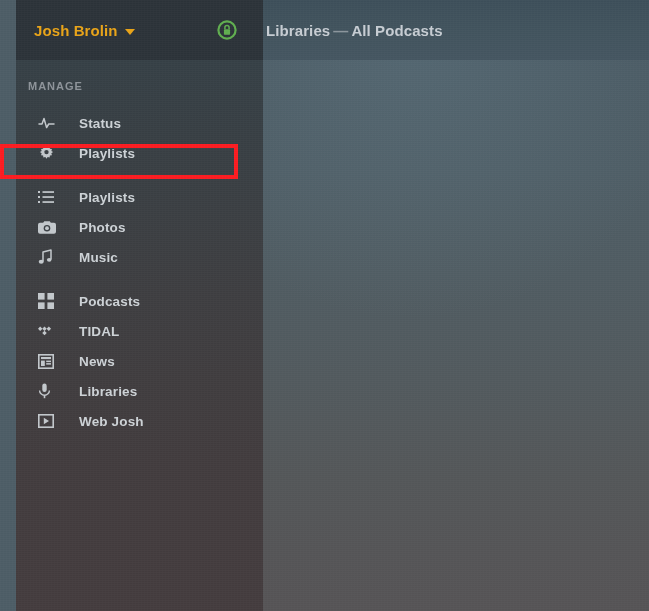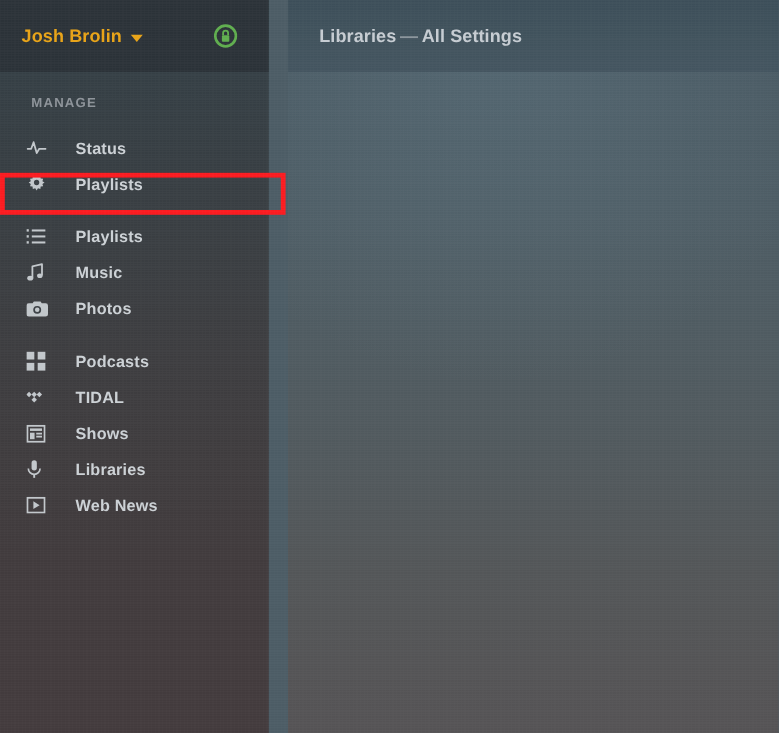--- a/index.html
+++ b/index.html
@@ -66,23 +66,23 @@
   }
   .content-title .dash {
     color: #8b959c;
     font-weight: bold;
     padding: 0 3px;
   }
 
   
   .sidebar {
     position: absolute;
-    left: 0;
+    left: 16px;
     top: 0;
-    width: 224px;
+    width: 247px;
     height: 611px;
     background:
       linear-gradient(to bottom,
         #333f46 0%,
         #353f45 10%,
         #373e43 22%,
         #3a3e42 34%,
         #3d3d40 48%,
         #3f3c3e 62%,
         #413b3d 76%,
@@ -134,21 +134,21 @@
   }
 
   
   .nav-wrap { padding-top: 20px; }
 
   .group-label {
     color: #8d9399;
     font-size: 11px;
     font-weight: bold;
     letter-spacing: 1.0px;
-    padding: 0 0 0 26px;
+    padding: 0 0 0 12px;
     margin-bottom: 16px;
     text-transform: uppercase;
   }
   .group-gap { height: 14px; }
 
   .nav-item {
     display: flex;
     align-items: center;
     height: 30px;
     padding-left: 22px;
@@ -199,21 +199,21 @@
 </style>
 </head>
 <body>
 
 <div id="app">
 
   <div class="content-pane"></div>
 
   <div class="content-header">
     <div class="content-title">
-      <span>Libraries</span><span class="dash">—</span><span>All Settings</span>
+      <span>Libraries</span><span class="dash">—</span><span>All Podcasts</span>
     </div>
   </div>
 
   <div class="sidebar">
 
     <div class="sidebar-header">
       <div class="user-menu">
         <span class="user-name">Josh Brolin</span>
         <span class="caret-down"></span>
       </div>
@@ -261,38 +261,38 @@
             <rect x="4.5" y="1.2" width="11.5" height="1.7" fill="currentColor"></rect>
             <rect x="4.5" y="6.2" width="11.5" height="1.7" fill="currentColor"></rect>
             <rect x="4.5" y="11.2" width="11.5" height="1.7" fill="currentColor"></rect>
           </svg>
         </span>
         <span class="nav-label">Playlists</span>
       </div>
 
       <div class="nav-item">
         <span class="nav-icon">
+          <svg width="18" height="15" viewBox="0 0 18 15">
+            <path fill="currentColor" d="M6.2 1.2h5.6l1.0 1.6H16A2 2 0 0 1 18 4.8v7.0A2 2 0 0 1 16 13.8H2A2 2 0 0 1 0 11.8V4.8A2 2 0 0 1 2 2.8h3.2z"></path>
+            <circle cx="9" cy="8.2" r="3.3" fill="#3b4045"></circle>
+            <circle cx="9" cy="8.2" r="1.9" fill="currentColor"></circle>
+          </svg>
+        </span>
+        <span class="nav-label">Photos</span>
+      </div>
+
+      <div class="nav-item">
+        <span class="nav-icon">
           <svg width="15" height="16" viewBox="0 0 15 16">
             <path d="M5 12.6 V3.0 L13 1.1 V10.6" fill="none" stroke="currentColor" stroke-width="1.5" stroke-linejoin="round"></path>
             <ellipse cx="3.2" cy="12.8" rx="2.5" ry="2.0" fill="currentColor"></ellipse>
             <ellipse cx="11.2" cy="10.8" rx="2.3" ry="1.9" fill="currentColor"></ellipse>
           </svg>
         </span>
         <span class="nav-label">Music</span>
-      </div>
-
-      <div class="nav-item">
-        <span class="nav-icon">
-          <svg width="18" height="15" viewBox="0 0 18 15">
-            <path fill="currentColor" d="M6.2 1.2h5.6l1.0 1.6H16A2 2 0 0 1 18 4.8v7.0A2 2 0 0 1 16 13.8H2A2 2 0 0 1 0 11.8V4.8A2 2 0 0 1 2 2.8h3.2z"></path>
-            <circle cx="9" cy="8.2" r="3.3" fill="#3b4045"></circle>
-            <circle cx="9" cy="8.2" r="1.9" fill="currentColor"></circle>
-          </svg>
-        </span>
-        <span class="nav-label">Photos</span>
       </div>
 
       <div class="group-gap"></div>
 
 
       <div class="nav-item">
         <span class="nav-icon">
           <svg width="16" height="16" viewBox="0 0 16 16">
             <rect x="0" y="0" width="6.6" height="6.6" fill="currentColor"></rect>
             <rect x="9.4" y="0" width="6.6" height="6.6" fill="currentColor"></rect>
@@ -320,42 +320,42 @@
       <div class="nav-item">
         <span class="nav-icon">
           <svg width="16" height="15" viewBox="0 0 16 15">
             <rect x="0.8" y="0.8" width="14.4" height="13.4" fill="none" stroke="currentColor" stroke-width="1.6"></rect>
             <rect x="3" y="3" width="10" height="2.1" fill="currentColor"></rect>
             <rect x="3" y="6.6" width="3.8" height="5.4" fill="currentColor"></rect>
             <rect x="8.2" y="6.6" width="4.8" height="1.5" fill="currentColor"></rect>
             <rect x="8.2" y="9.1" width="4.8" height="1.5" fill="currentColor"></rect>
           </svg>
         </span>
-        <span class="nav-label">Shows</span>
+        <span class="nav-label">News</span>
       </div>
 
       <div class="nav-item">
         <span class="nav-icon">
           <svg width="13" height="16" viewBox="0 0 13 16">
             <rect x="4.3" y="0.6" width="4.4" height="8.4" rx="2.2" fill="currentColor"></rect>
             <path d="M1.6 7.4 a4.9 4.9 0 0 0 9.8 0" fill="none" stroke="currentColor" stroke-width="1.4"></path>
             <rect x="5.7" y="12.0" width="1.6" height="3.2" fill="currentColor"></rect>
           </svg>
         </span>
         <span class="nav-label">Libraries</span>
       </div>
 
       <div class="nav-item">
         <span class="nav-icon">
           <svg width="16" height="14" viewBox="0 0 16 14">
             <rect x="0.8" y="0.8" width="14.4" height="12.4" fill="none" stroke="currentColor" stroke-width="1.6"></rect>
             <path d="M5.8 3.8 L11 7 L5.8 10.2 Z" fill="currentColor"></path>
           </svg>
         </span>
-        <span class="nav-label">Web News</span>
+        <span class="nav-label">Web Josh</span>
       </div>
 
     </div>
   </div>
 
   <div class="highlight-box"></div>
 
   <div class="noise"></div>
 </div>
 

